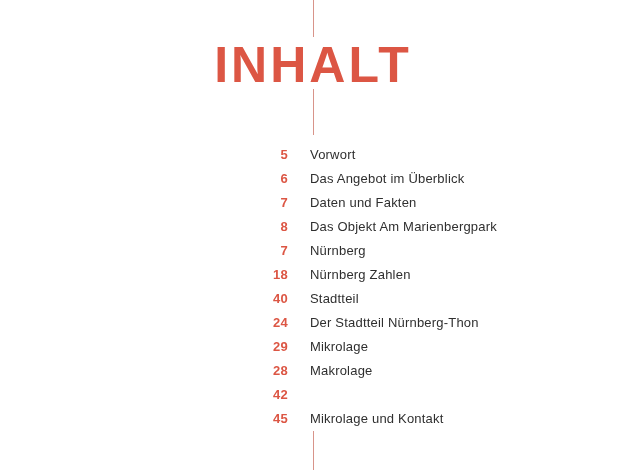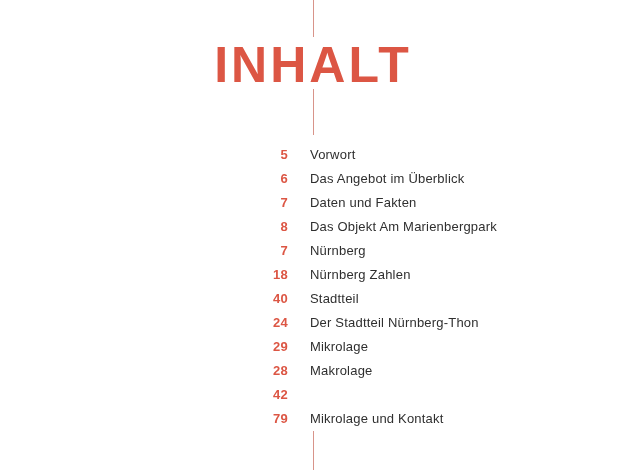--- a/index.html
+++ b/index.html
@@ -129,20 +129,20 @@
   <div class="toc-row">
     <span class="toc-page">28</span>
     <span class="toc-label">Makrolage</span>
   </div>
 
   <div class="toc-row">
     <span class="toc-page">42</span>
   </div>
 
   <div class="toc-row">
-    <span class="toc-page">79</span>
+    <span class="toc-page">45</span>
     <span class="toc-label">Mikrolage und Kontakt</span>
   </div>
 </div>
 
   <div class="vline vline-bottom"></div>
 
 </div>
 
 </body></html>

